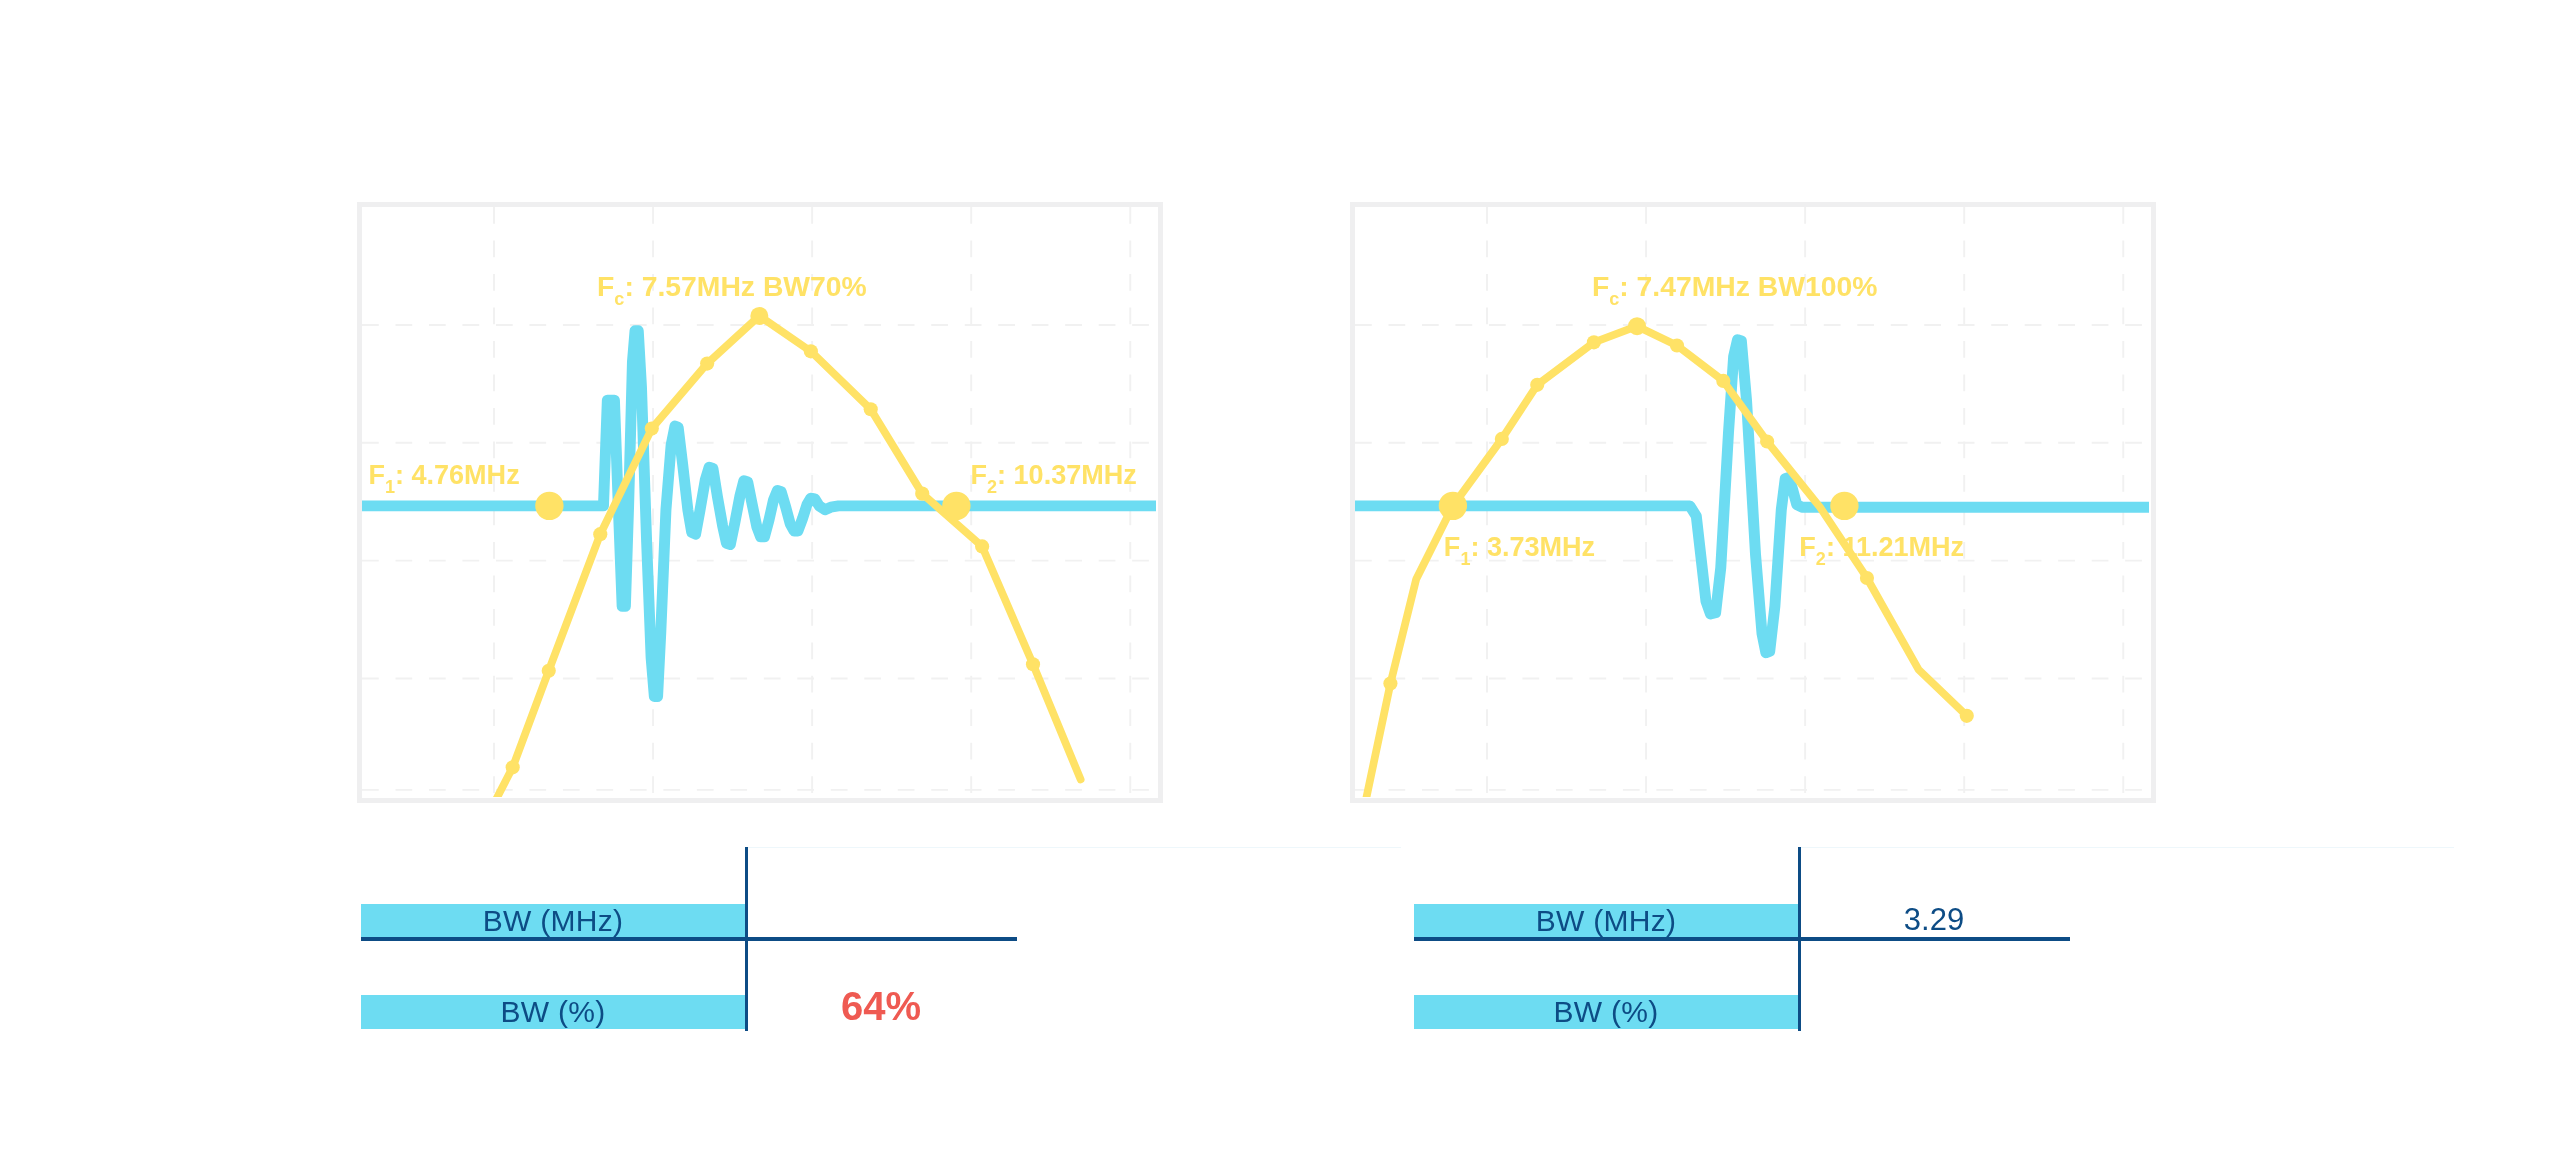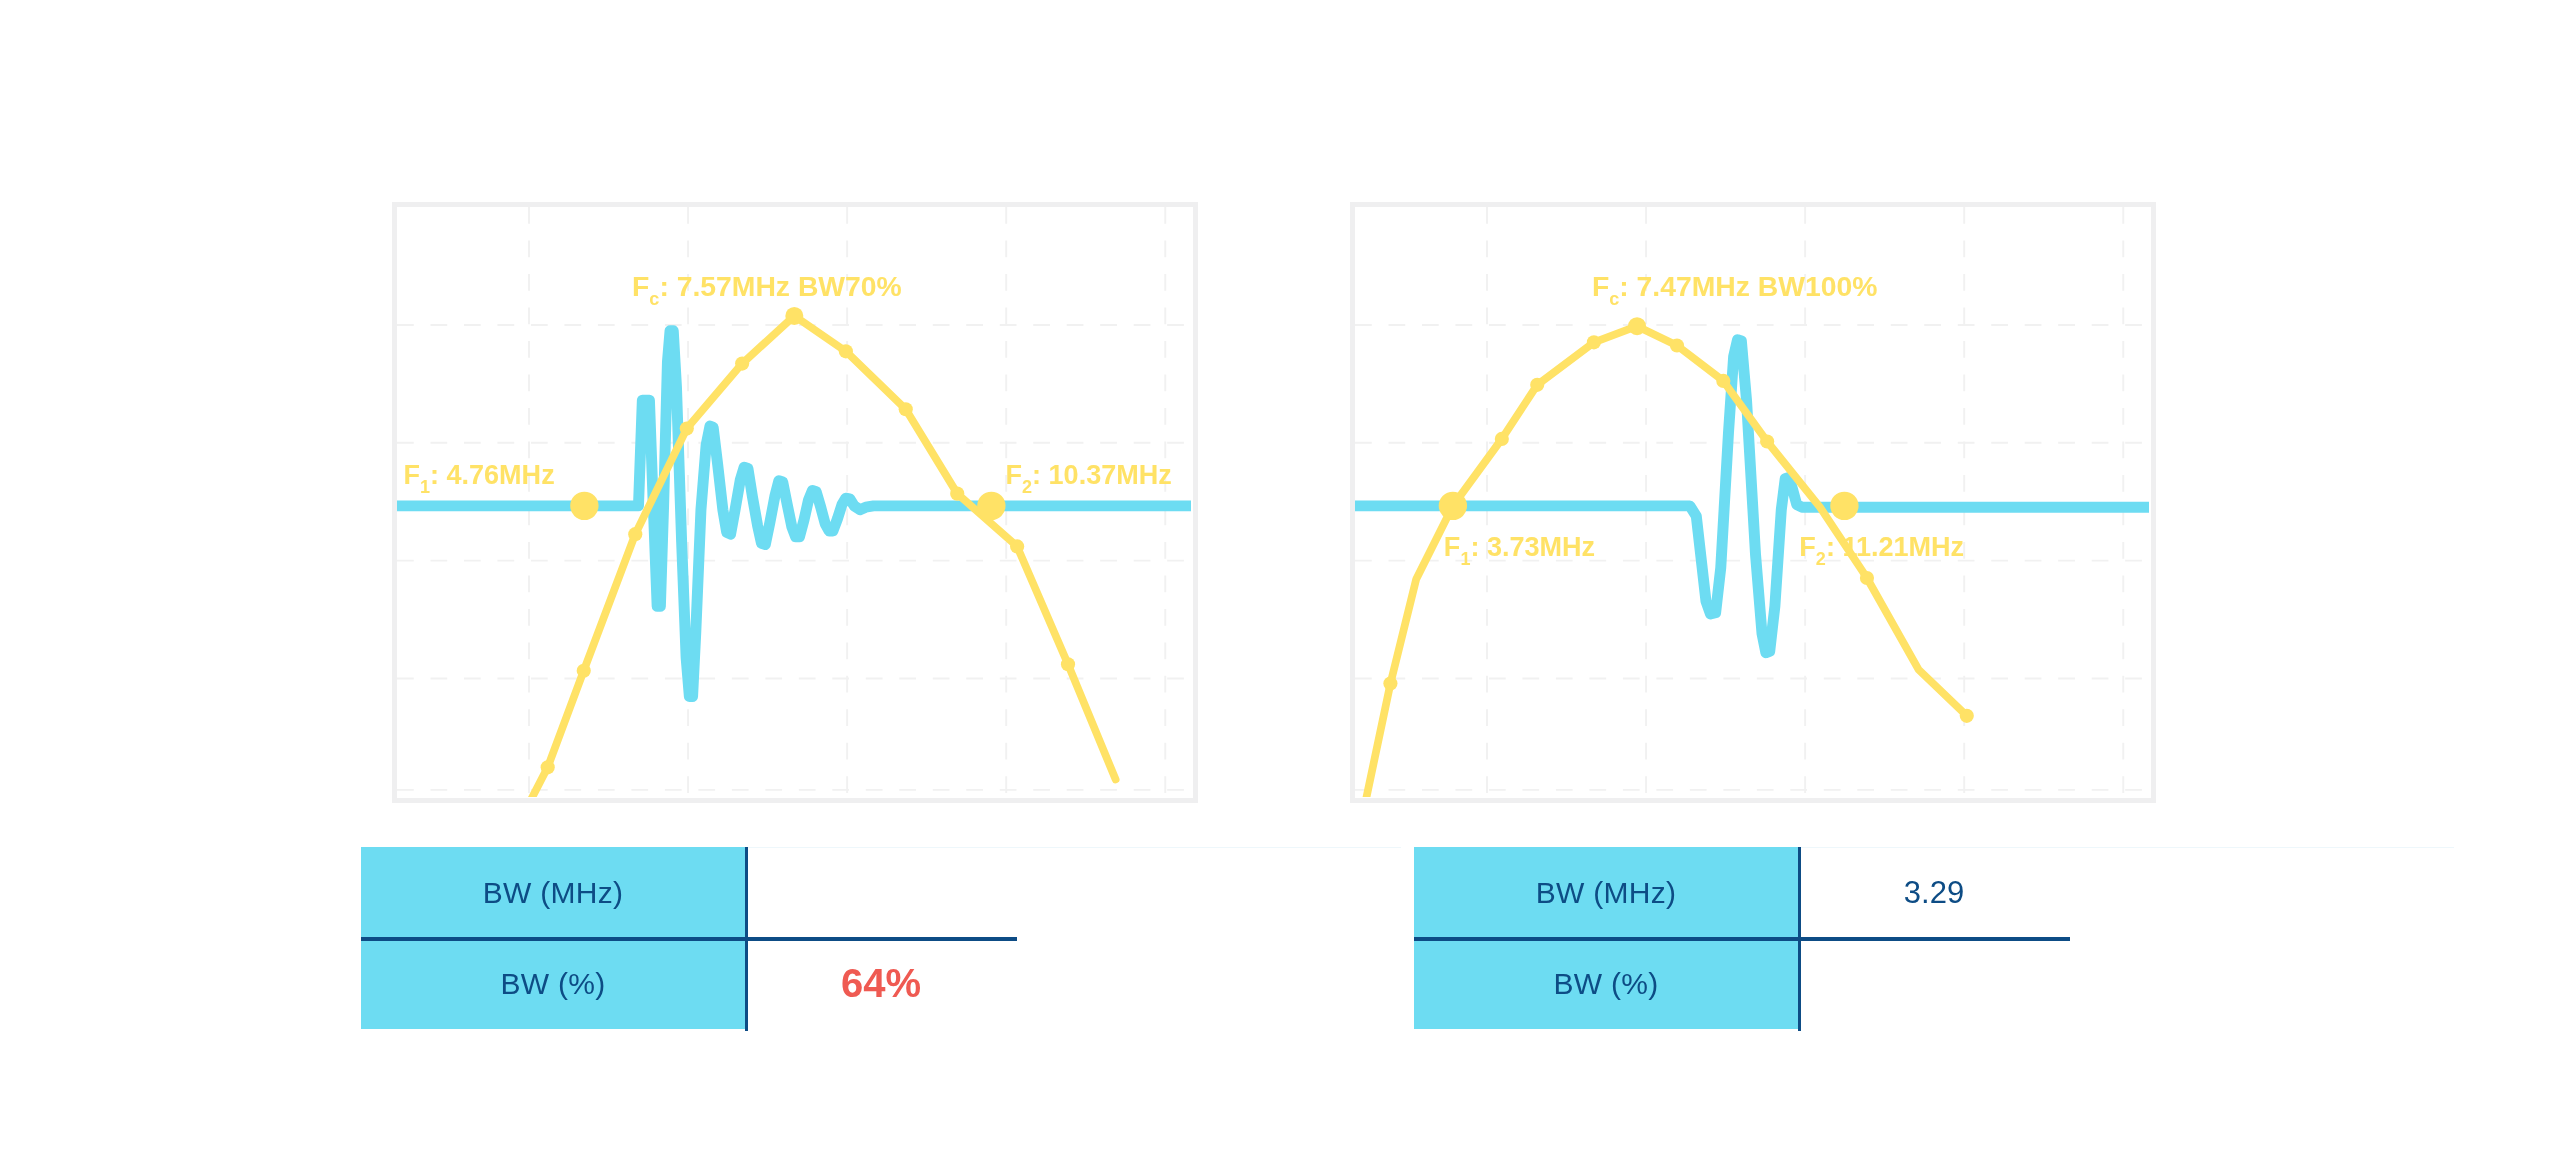--- a/index.html
+++ b/index.html
@@ -16,21 +16,21 @@
   .plot-frame{
     position:absolute;
     background:#ffffff;
     border:5.8px solid #efeff0;
     box-sizing:border-box;
   }
   .plot-svg{position:absolute;left:0;top:0;}
 
   
   .bw-table{position:absolute;}
-  .bw-table .row{display:flex;height:91px;}
+  .bw-table .row{display:flex;height:91px;align-items:flex-end;}
   .bw-table .hcell{
     width:384px;
     background:#6ddcf2;
     display:flex;align-items:center;justify-content:center;
     color:#0d4c85;
     font-size:30px;
     letter-spacing:0.3px;
     box-sizing:border-box;
   }
   .bw-table .vcell{
@@ -53,21 +53,21 @@
   }
   .bw-table .top-hair{
     position:absolute;height:1.3px;background:#eef7fb;
   }
 </style>
 </head>
 <body>
 
 <div class="stage">
 
-  <div class="panel" style="left:357px;top:202px;width:806px;height:601px;margin-left:35px;">
+  <div class="panel" style="left:357px;top:202px;width:806px;height:601px;">
     <div class="plot-frame" style="left:0;top:0;width:806px;height:601px;">
       <svg class="plot-svg" width="794" height="590" viewBox="0 0 1233 916">
 
         <g stroke="#f1f1f1" stroke-width="3" stroke-dasharray="26 26" fill="none">
           <line x1="0" y1="183" x2="1233" y2="183"></line>
           <line x1="0" y1="366" x2="1233" y2="366"></line>
           <line x1="0" y1="549" x2="1233" y2="549"></line>
           <line x1="0" y1="732" x2="1233" y2="732"></line>
           <line x1="0" y1="905" x2="1233" y2="905"></line>
           <line x1="205" y1="0" x2="205" y2="916"></line>

